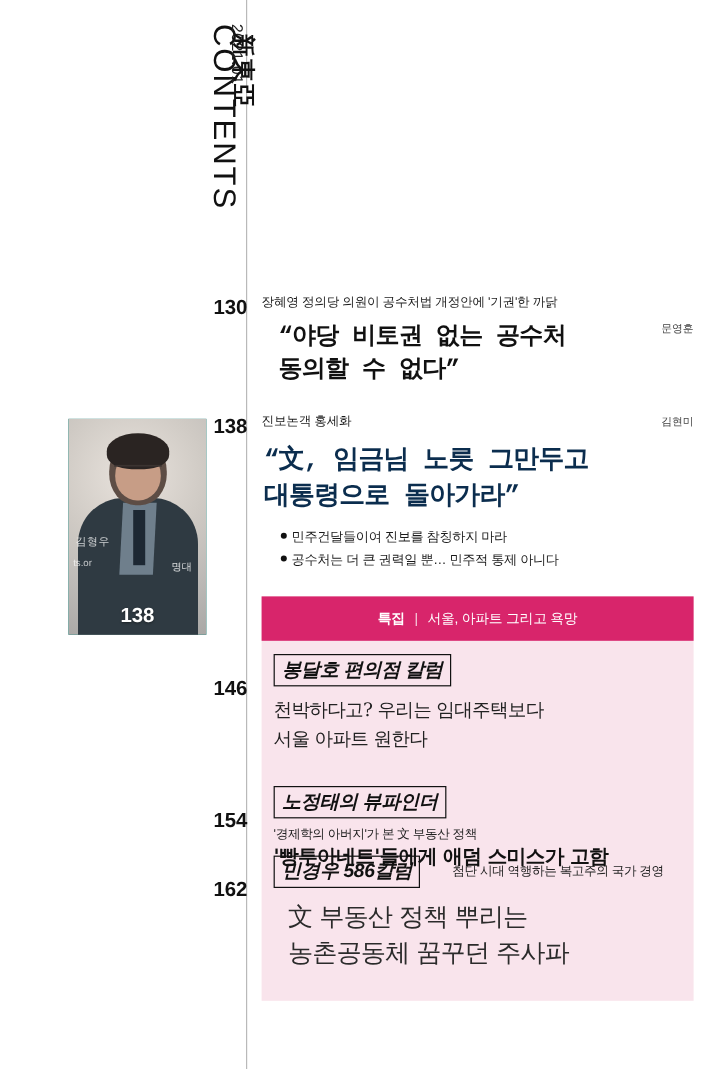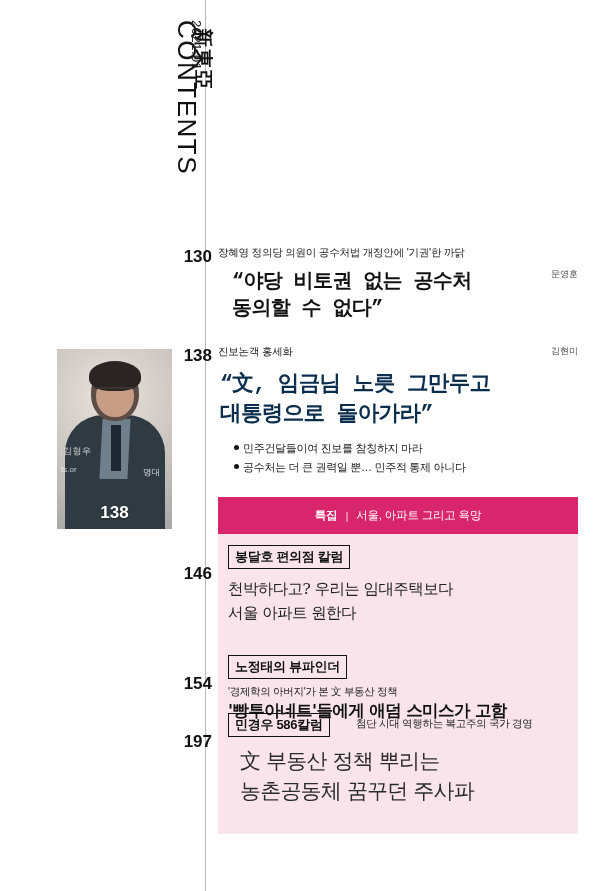--- a/index.html
+++ b/index.html
@@ -81,21 +81,21 @@
 
   
   .entry {
     position: absolute;
   }
   .pagenum {
     position: absolute;
     font-size: 17px;
     font-weight: bold;
     color: #111;
-    text-align: right;
+    text-align: center;
     width: 40px;
     font-family: "Liberation Sans", sans-serif;
   }
   .kicker {
     font-size: 10.5px;
     color: #1a1a1a;
     letter-spacing: -0.2px;
     line-height: 1.3;
   }
   .byline {
@@ -300,25 +300,26 @@
   .fentry {
     position: absolute;
     width: 340px;
     left: 228px;
   }
   .fentry .pagenum { left: -56px; top: 1px; margin-top: 18px; }
   .label-box {
     display: inline-block;
     border: 1px solid #111;
     padding: 1.5px 6px 2.5px;
-    font-size: 13px;
+    font-size: 16px;
     font-weight: bold;
     letter-spacing: -0.3px;
     color: #111;
     background: transparent;
+    font-style: italic;
   }
   .fline {
     font-size: 10.5px;
     color: #222;
     letter-spacing: -0.3px;
     display: inline-block;
     vertical-align: middle;
     margin-left: 22px;
   }
   .f-head-plain {
@@ -425,21 +426,21 @@
   <div class="fentry" id="fentry-154">
     <div class="pagenum">154</div>
     <span class="label-box">노정태의 뷰파인더</span>
     <div class="fline" style="margin-left:0;display:block;margin-top:6px;">'경제학의 아버지'가 본 文 부동산 정책</div>
     <div class="f-head-bold">
       <div>'빵투아네트'들에게 애덤 스미스가 고함</div>
     </div>
   </div>
 
   <div class="fentry" id="fentry-162">
-    <div class="pagenum">197</div>
+    <div class="pagenum">162</div>
     <span class="label-box">민경우 586칼럼</span>
     <span class="fline">첨단 시대 역행하는 복고주의 국가 경영</span>
     <div class="f-head-big">
       <div>文 부동산 정책 뿌리는</div>
       <div>농촌공동체 꿈꾸던 주사파</div>
     </div>
   </div>
 
 </div>
 

